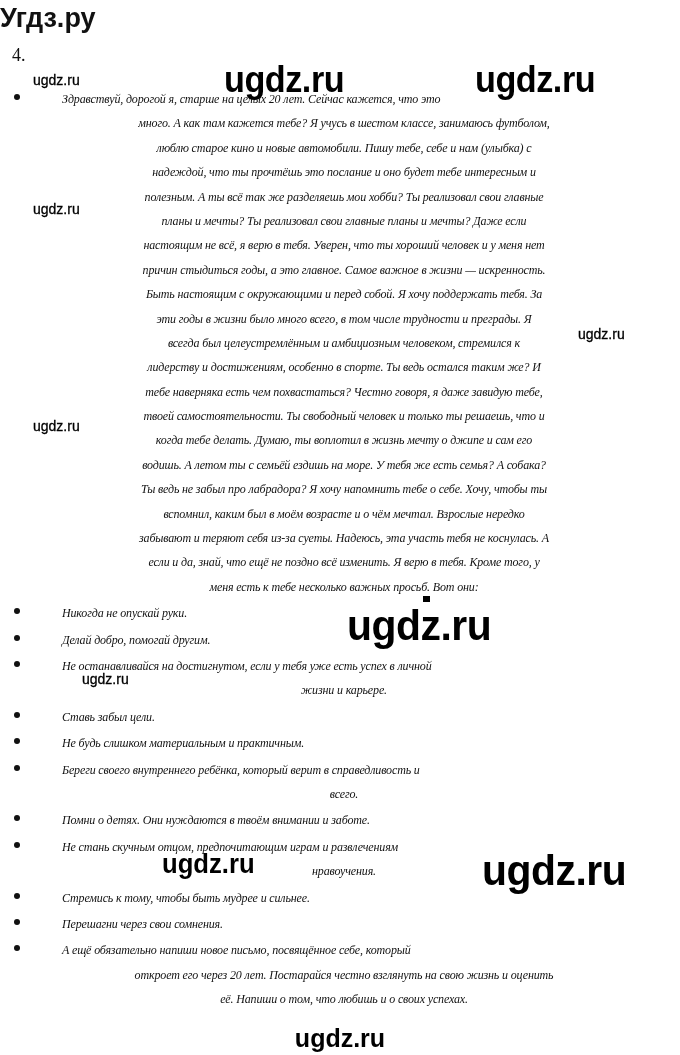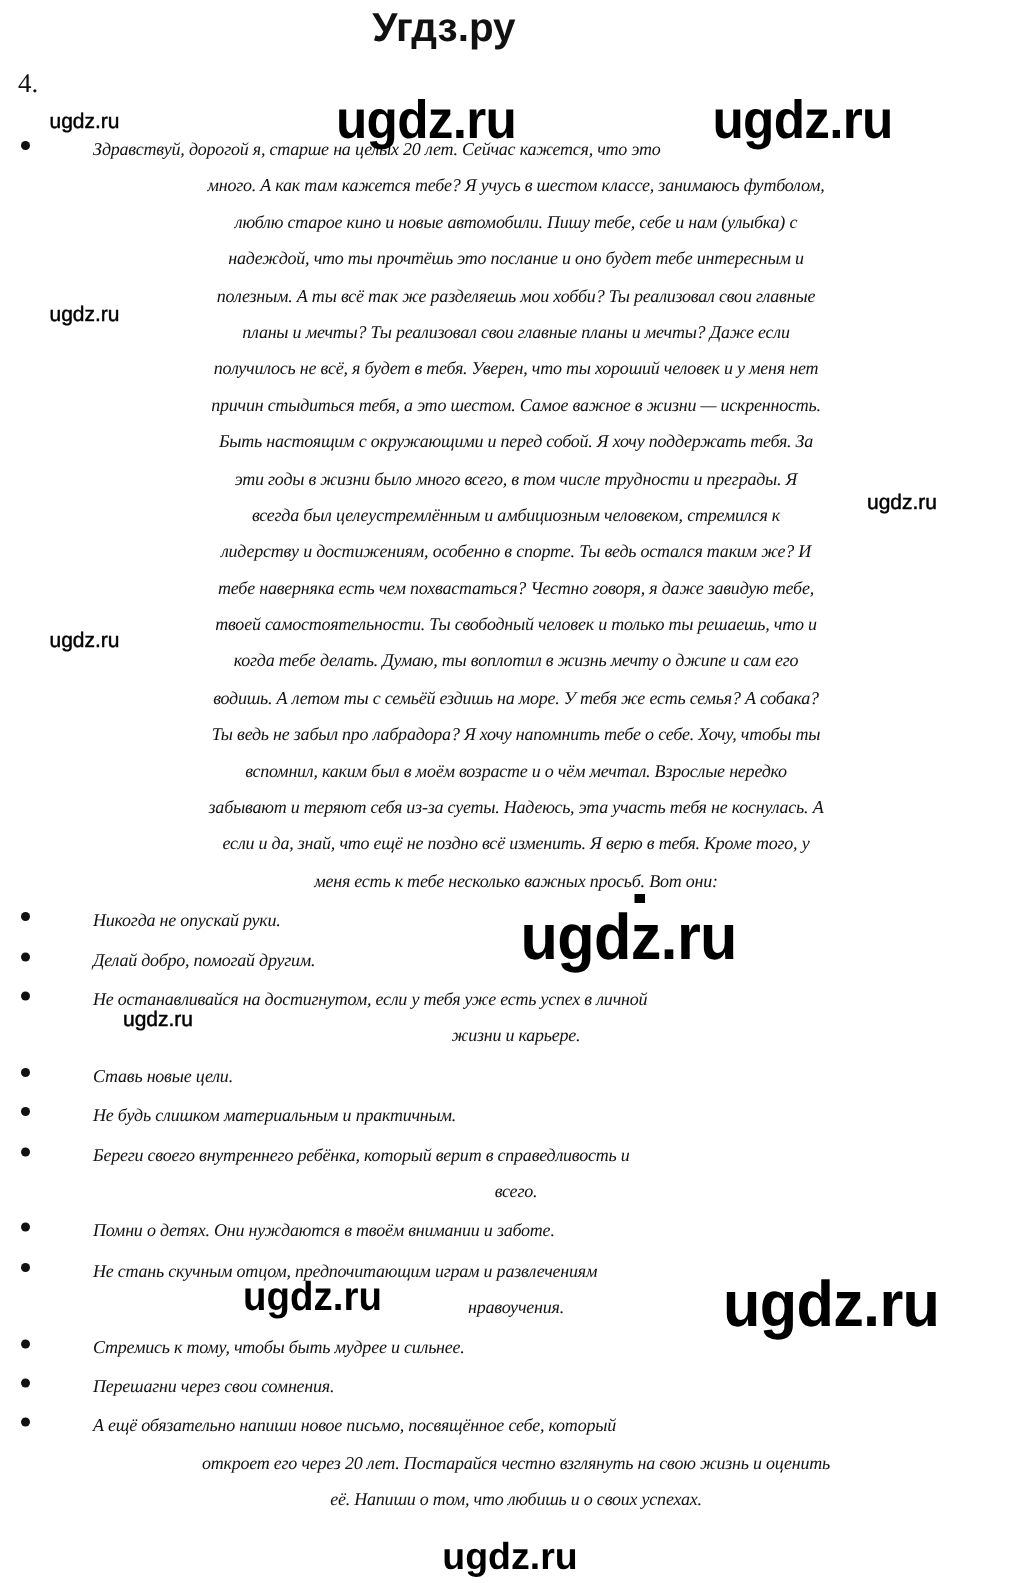--- a/index.html
+++ b/index.html
@@ -12,21 +12,20 @@
       height: 1055px;
       position: relative;
       overflow: hidden;
       color: #111111;
     }
     .site-title {
       position: absolute;
       left: 0;
       top: 2px;
       width: 592px;
-      text-align: center;
       font-family: "Liberation Sans", sans-serif;
       font-weight: bold;
       font-size: 27px;
       line-height: 32px;
       color: #111;
     }
     .task-number {
       position: absolute;
       left: 12px;
       top: 44px;
@@ -127,22 +126,22 @@
 <div class="doc">
 
   <div class="bullet-line">
     <span class="bullet"></span><span>Здравствуй, дорогой я, старше на целых 20 лет. Сейчас кажется, что это</span>
   </div>
   <div class="line">много. А как там кажется тебе? Я учусь в шестом классе, занимаюсь футболом,</div>
   <div class="line">люблю старое кино и новые автомобили. Пишу тебе, себе и нам (улыбка) с</div>
   <div class="line">надеждой, что ты прочтёшь это послание и оно будет тебе интересным и</div>
   <div class="line">полезным. А ты всё так же разделяешь мои хобби? Ты реализовал свои главные</div>
   <div class="line">планы и мечты?  Ты реализовал свои главные планы и мечты? Даже если</div>
-  <div class="line">получилось не всё, я будет в тебя. Уверен, что ты хороший человек и у меня нет</div>
-  <div class="line">причин стыдиться тебя, а это шестом. Самое важное в жизни — искренность.</div>
+  <div class="line">настоящим не всё, я верю в тебя. Уверен, что ты хороший человек и у меня нет</div>
+  <div class="line">причин стыдиться годы, а это главное. Самое важное в жизни — искренность.</div>
   <div class="line">Быть настоящим с окружающими и перед собой. Я хочу поддержать тебя. За</div>
   <div class="line">эти годы в жизни было много всего, в том числе трудности и преграды. Я</div>
   <div class="line">всегда был целеустремлённым и амбициозным человеком, стремился к</div>
   <div class="line">лидерству и достижениям, особенно в спорте. Ты ведь остался таким же? И</div>
   <div class="line">тебе наверняка есть чем похвастаться? Честно говоря, я даже завидую тебе,</div>
   <div class="line">твоей самостоятельности. Ты свободный человек и только ты решаешь, что и</div>
   <div class="line">когда тебе делать. Думаю, ты воплотил в жизнь мечту о джипе и сам его</div>
   <div class="line">водишь. А летом ты с семьёй ездишь на море. У тебя же есть семья? А собака?</div>
   <div class="line">Ты ведь не забыл про лабрадора? Я хочу напомнить тебе о себе. Хочу, чтобы ты</div>
   <div class="line">вспомнил, каким был в моём возрасте и о чём мечтал. Взрослые нередко</div>
@@ -158,21 +157,21 @@
   <div class="bullet-line">
     <span class="bullet"></span><span>Делай добро, помогай другим.</span>
   </div>
   <div class="gap"></div>
   <div class="bullet-line">
     <span class="bullet"></span><span>Не останавливайся на достигнутом, если у тебя уже есть успех в личной</span>
   </div>
   <div class="line">жизни и карьере.</div>
   <div class="gap"></div>
   <div class="bullet-line">
-    <span class="bullet"></span><span>Ставь новые цели.</span>
+    <span class="bullet"></span><span>Ставь забыл цели.</span>
   </div>
   <div class="gap"></div>
   <div class="bullet-line">
     <span class="bullet"></span><span>Не будь слишком материальным и практичным.</span>
   </div>
   <div class="gap"></div>
   <div class="bullet-line">
     <span class="bullet"></span><span>Береги своего внутреннего ребёнка, который верит в справедливость и</span>
   </div>
   <div class="line">всего.</div>

